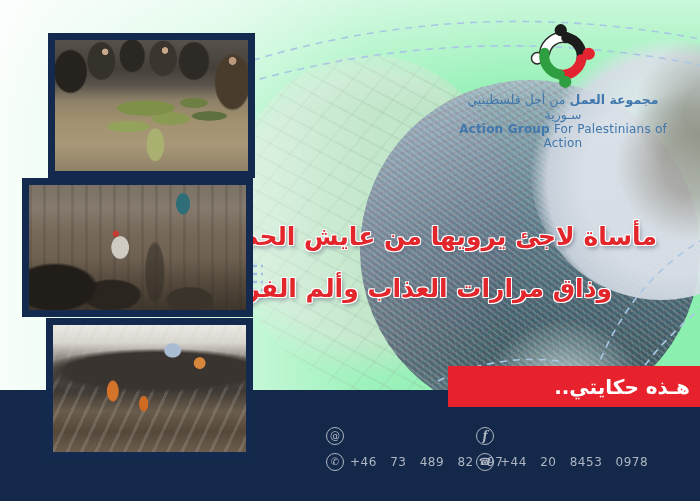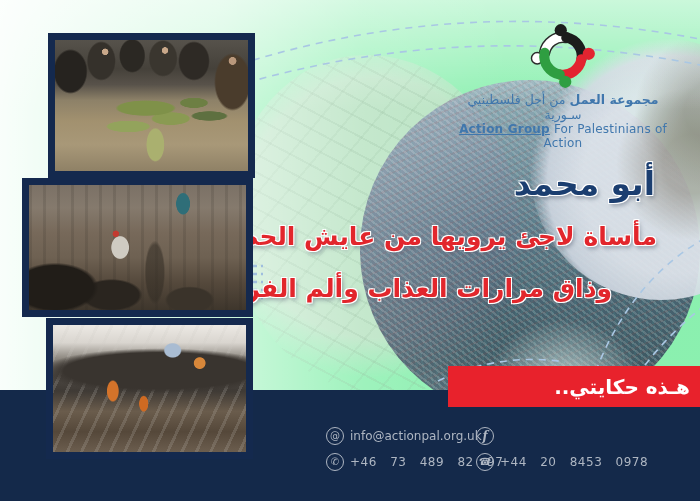--- a/index.html
+++ b/index.html
@@ -40,21 +40,21 @@
       linear-gradient(90deg, rgba(255,255,255,.95) 0%, rgba(255,255,255,.6) 32%, rgba(255,255,255,.2) 52%, rgba(255,255,255,.04) 72%),
       linear-gradient(180deg, rgba(255,255,255,.55) 0%, rgba(255,255,255,0) 28%);
   }
   .arcs{position:absolute;left:0;top:0;}
   
   .logo-group{position:absolute;left:450px;top:20px;width:226px;text-align:center;}
   .logo-ring{width:72px;height:72px;margin:0 auto;display:block;}
   .brand-ar{font-size:12.5px;line-height:15px;color:#4077ad;direction:rtl;}
   .brand-ar b{font-weight:bold;}
   .brand-en{font-size:12px;line-height:14px;color:#4077ad;letter-spacing:.2px;}
-  .brand-en b{font-weight:bold;text-decoration:underline;}
+  .brand-en b{font-weight:bold;}
   
   .outline-glow{
     text-shadow:-1px -1px 0 #fff,1px -1px 0 #fff,-1px 1px 0 #fff,1px 1px 0 #fff,2px 3px 4px rgba(90,100,120,.55);
   }
   .headline-title{
     position:absolute;right:45px;top:164px;direction:rtl;
     font-size:33px;font-weight:bold;color:#1b3e70;
   }
   .headline-sub1{
     position:absolute;right:43px;top:222px;direction:rtl;
@@ -182,30 +182,28 @@
 
         <g transform="rotate(180 50 50)">
           <path d="M 54.5 24.4 A 26 26 0 0 1 75.6 54.5" fill="none" stroke="#2f9e41" stroke-width="14" stroke-linecap="round"></path>
           <circle cx="46.9" cy="14.2" r="8.5" fill="#2f9e41"></circle>
         </g>
       </svg>
       <div class="brand-ar"><b>مجموعة العمل</b><span> من أجل فلسطينيي سـورية</span></div>
       <div class="brand-en"><b>Action Group</b><span> For Palestinians of Action</span></div>
     </div>
 
-    <div class="headline-title outline-glow">أبو محمد</div>
     <div class="headline-sub1 outline-glow">مأساة لاجئ يرويها من عايش الحصار</div>
     <div class="headline-sub2 outline-glow">وذاق مرارات العذاب وألم الفراق</div>
   </div>
 
   <div class="footer">
     <div class="contacts">
       <div class="contact-item">
         <span class="cicon">@</span>
-        <span class="cvalue">info@actionpal.org.uk</span>
       </div>
       <div class="contact-item">
         <span class="cicon fb">f</span>
       </div>
       <div class="contact-item">
         <span class="cicon">✆</span>
         <span class="cvalue nums">+46 73 489 82 97</span>
       </div>
       <div class="contact-item">
         <span class="cicon">☎</span>

